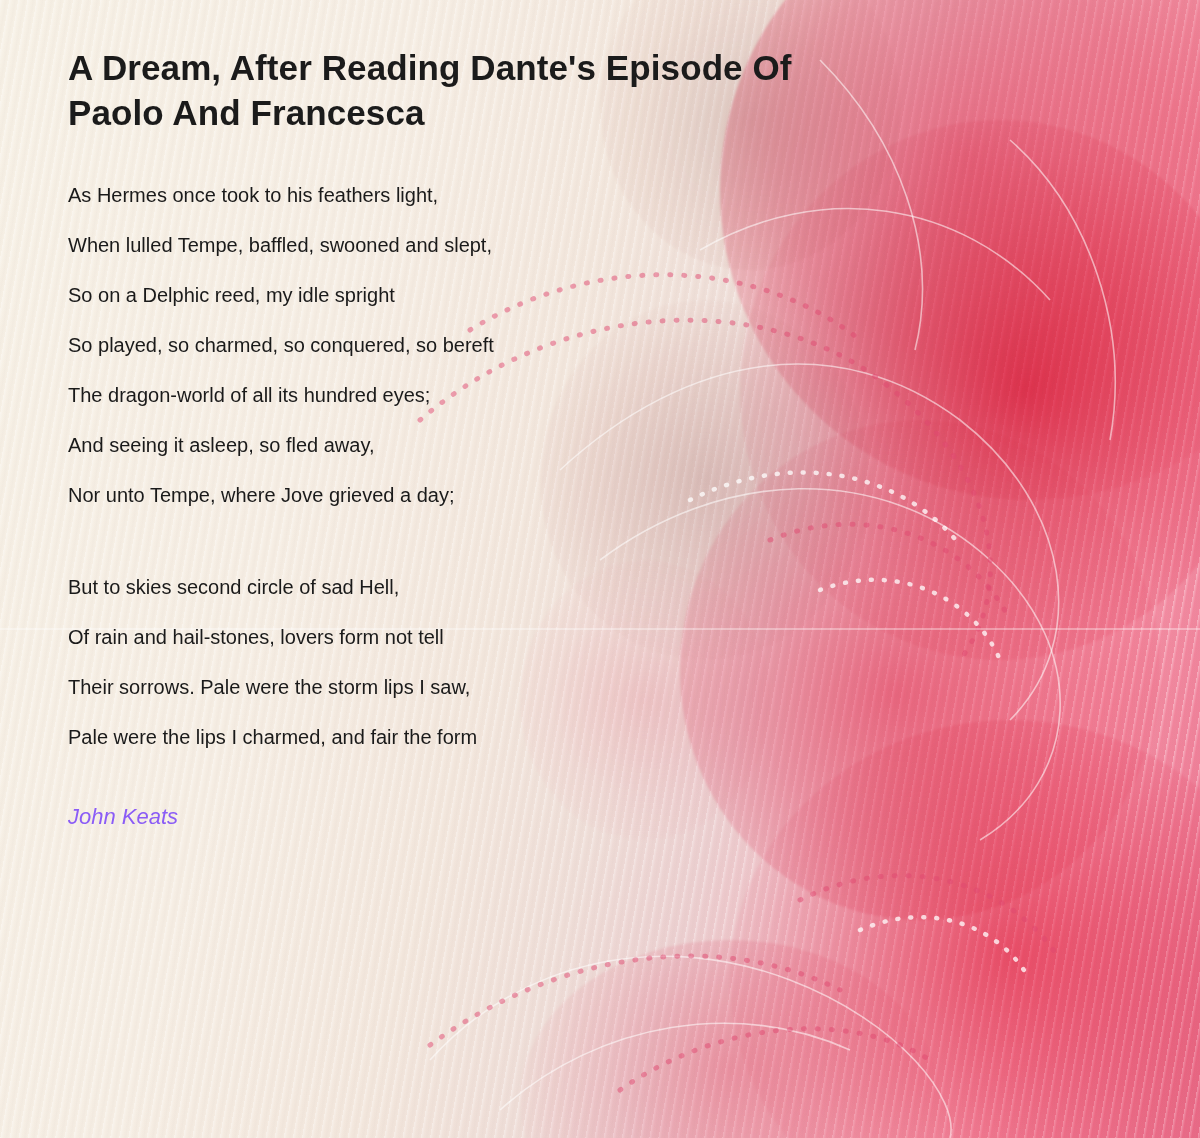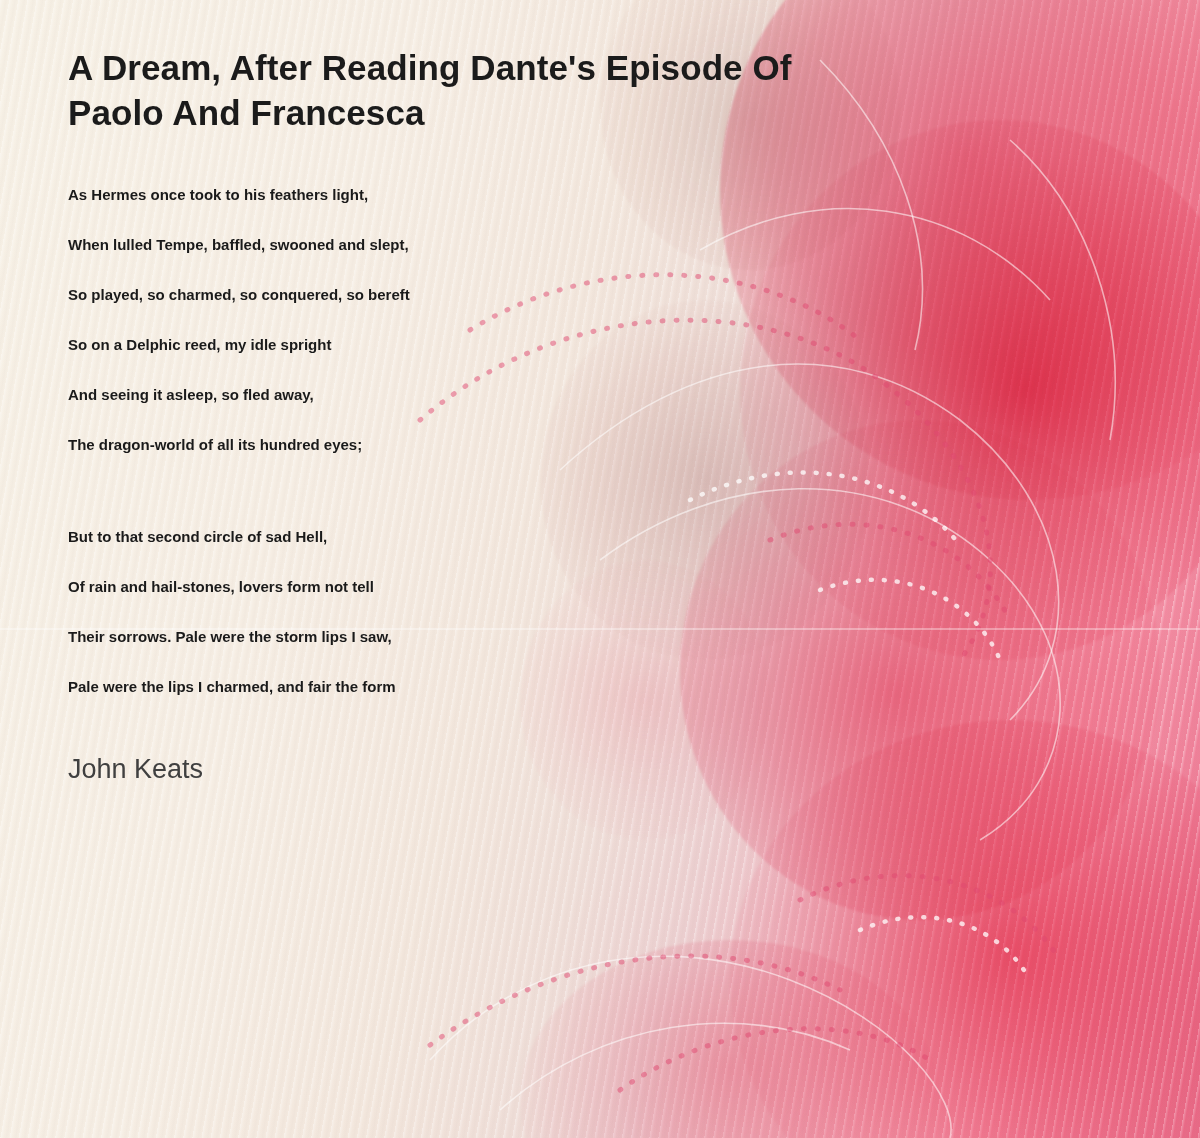--- a/index.html
+++ b/index.html
@@ -155,30 +155,31 @@
     font-size: 35px;
     line-height: 1.28;
     font-weight: bold;
     color: #1b1b1b;
     letter-spacing: 0.1px;
   }
   .stanza {
     margin: 0 0 42px 0;
   }
   .line {
-    font-size: 15px;
+    font-size: 20px;
     line-height: 50px;
-    font-weight: bold;
+    font-weight: normal;
     color: #1a1a1a;
     white-space: pre;
   }
   .author {
     margin-top: 36px;
-    font-size: 27px;
-    color: #404040;
+    font-size: 22px;
+    font-style: italic;
+    color: #8b5cf6;
   }
 </style>
 </head>
 <body>
 
 <div id="poem-card">
 
   <div class="bg-base"></div>
   <div class="bg-paper"></div>
 
@@ -217,28 +218,29 @@
   </svg>
 
   <div class="seam"></div>
 
   <div class="content">
     <h1 class="poem-title">A Dream, After Reading Dante's Episode Of Paolo And Francesca</h1>
 
     <div class="stanza">
       <div class="line">As Hermes once took to his feathers light,</div>
       <div class="line">When lulled Tempe, baffled, swooned and slept,</div>
+      <div class="line">So on a Delphic reed, my idle spright</div>
       <div class="line">So played, so charmed, so conquered, so bereft</div>
-      <div class="line">So on a Delphic reed, my idle spright</div>
+      <div class="line">The dragon-world of all its hundred eyes;</div>
       <div class="line">And seeing it asleep, so fled away,</div>
-      <div class="line">The dragon-world of all its hundred eyes;</div>
+      <div class="line">Nor unto Tempe, where Jove grieved a day;</div>
     </div>
 
     <div class="stanza">
-      <div class="line">But to that second circle of sad Hell,</div>
+      <div class="line">But to skies second circle of sad Hell,</div>
       <div class="line">Of rain and hail-stones, lovers form not tell</div>
       <div class="line">Their sorrows. Pale were the storm lips I saw,</div>
       <div class="line">Pale were the lips I charmed, and fair the form</div>
     </div>
 
     <div class="author">John Keats</div>
   </div>
 
 </div>
 

